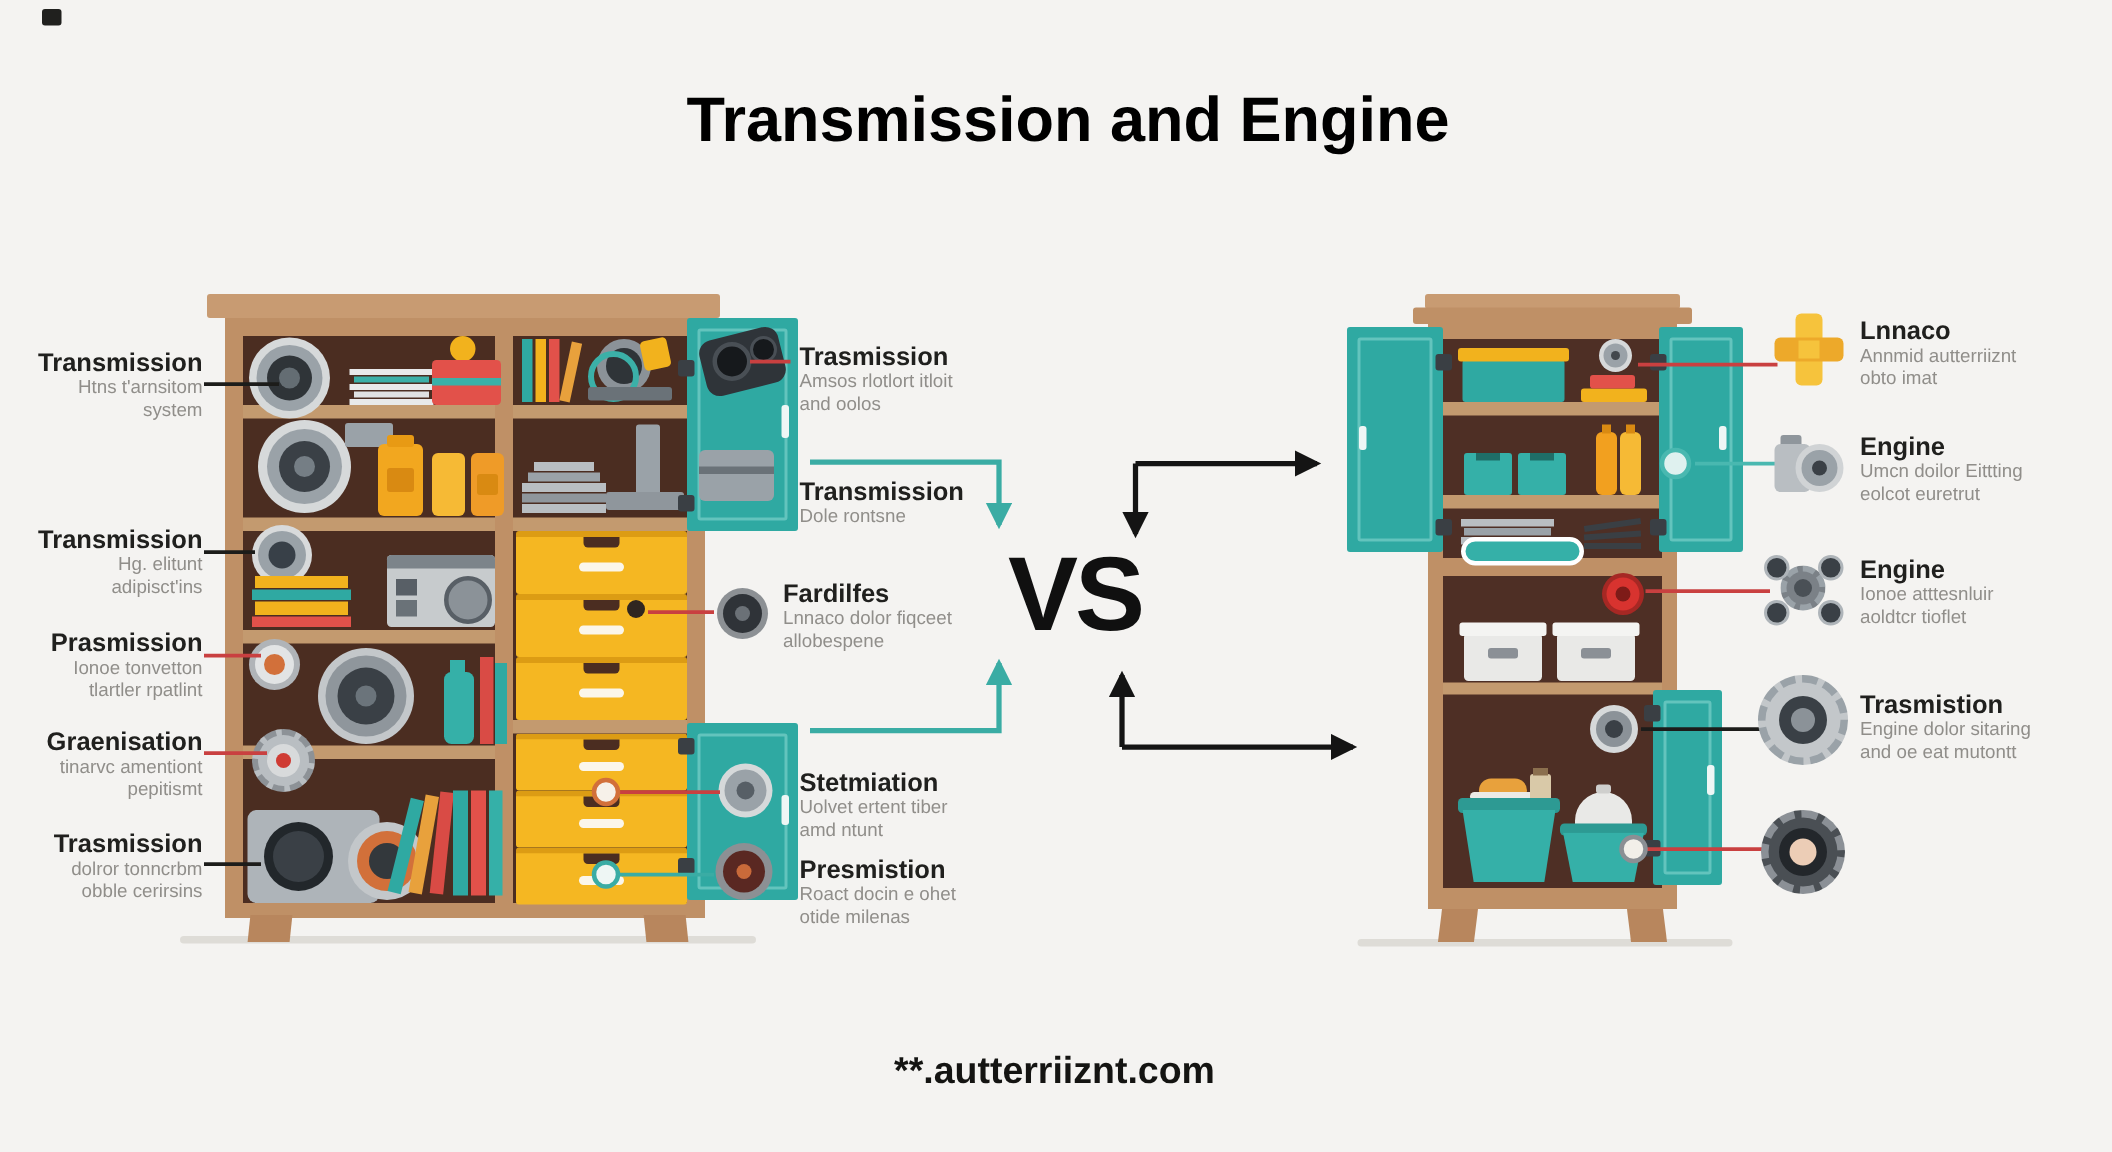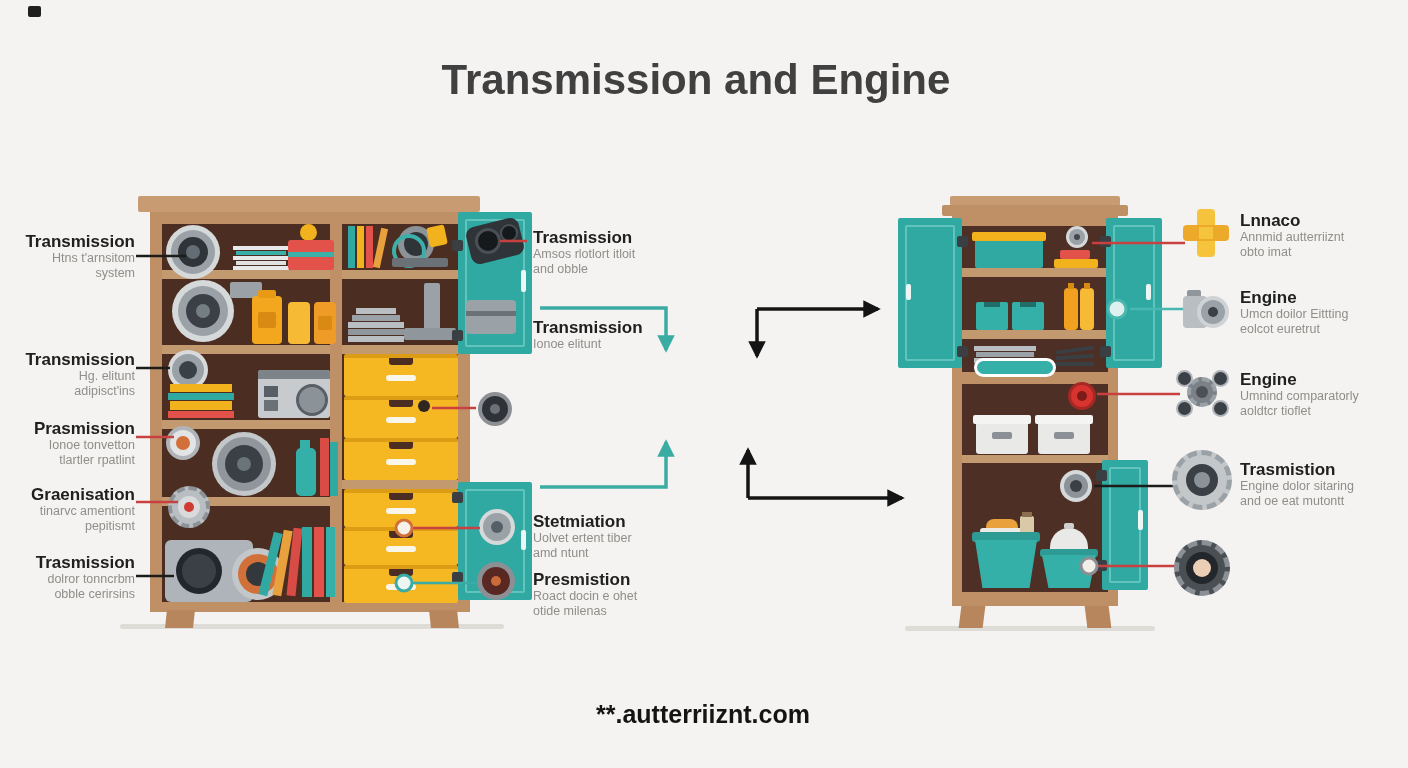--- a/index.html
+++ b/index.html
@@ -17,36 +17,37 @@
   .door::before{content:"";position:absolute;inset:7px;border:2px solid #63c4bd;border-radius:2px;}
   .drawer{position:absolute;background:#f5b722;border-top:4px solid #dc9c14;border-radius:2px;}
   .drawer::before{content:"";position:absolute;left:50%;top:0;transform:translateX(-50%);
                   width:24px;height:7px;background:#4b2d21;border-radius:0 0 3px 3px;}
   .drawer::after{content:"";position:absolute;left:50%;top:52%;transform:translate(-50%,-50%);
                  width:30px;height:6px;background:#fbf6ea;border-radius:3px;}
   .hinge{position:absolute;width:11px;height:11px;background:#3a3f44;border-radius:2px;}
   .shelfL{position:absolute;left:162px;width:168px;height:9px;background:#c39a6f;}
   .shelfR{position:absolute;left:342px;width:116px;height:9px;background:#c39a6f;}
   .shelfRC{position:absolute;left:962px;width:146px;height:9px;background:#c39a6f;}
-  .title{position:absolute;left:696px;top:56px;transform:translateX(-50%);
-         font-size:42px;font-weight:bold;color:#404040;white-space:nowrap;z-index:6;}
+  .title{position:absolute;left:712px;top:56px;transform:translateX(-50%);
+         font-size:42px;font-weight:bold;color:#000000;white-space:nowrap;z-index:6;}
   .vs{position:absolute;left:672px;top:356px;font-size:70px;font-weight:bold;color:#101010;
       letter-spacing:-2px;z-index:6;}
   .footer{position:absolute;left:703px;top:700px;transform:translateX(-50%);
           font-size:25px;font-weight:bold;color:#141412;white-space:nowrap;z-index:6;}
   svg.lines{position:absolute;left:0;top:0;z-index:5;pointer-events:none;}
 </style>
 </head>
 <body>
 
 <div class="canvas">
 
   <div class="r" style="left:28px;top:6px;width:13px;height:11px;background:#20201e;border-radius:2px"></div>
 
   <div class="title">Transmission and Engine</div>
+  <div class="vs">VS</div>
   <div class="footer">**.autterriiznt.com</div>
 
   <div class="r" style="left:120px;top:624px;width:384px;height:5px;background:#dedcd7;border-radius:3px"></div>
   <div class="r" style="left:138px;top:196px;width:342px;height:16px;background:#c89b72;border-radius:2px"></div>
   <div class="r" style="left:150px;top:212px;width:320px;height:400px;background:#bf9066"></div>
   <div class="r" style="left:162px;top:224px;width:296px;height:378px;background:#4b2d21"></div>
   <div class="r" style="left:330px;top:224px;width:12px;height:378px;background:#bf9066"></div>
   <div class="shelfL" style="top:270px"></div>
   <div class="shelfL" style="top:345px"></div>
   <div class="shelfL" style="top:420px"></div>
@@ -354,26 +355,31 @@
   </div>
   <div class="lbl ra" style="left:15px;top:553px;width:120px">
     <h3>Trasmission</h3>
     <p>dolror tonncrbm</p>
     <p>obble cerirsins</p>
   </div>
 
   <div class="lbl" style="left:533px;top:228px;width:155px">
     <h3>Trasmission</h3>
     <p>Amsos rlotlort itloit</p>
-    <p>and obble</p>
+    <p>and oolos</p>
   </div>
   <div class="lbl" style="left:533px;top:318px;width:155px">
     <h3>Transmission</h3>
-    <p>Ionoe elitunt</p>
+    <p>Dole rontsne</p>
     <p></p>
+  </div>
+  <div class="lbl" style="left:522px;top:386px;width:160px">
+    <h3>Fardilfes</h3>
+    <p>Lnnaco dolor fiqceet</p>
+    <p>allobespene</p>
   </div>
   <div class="lbl" style="left:533px;top:512px;width:155px">
     <h3>Stetmiation</h3>
     <p>Uolvet ertent tiber</p>
     <p>amd ntunt</p>
   </div>
   <div class="lbl" style="left:533px;top:570px;width:155px">
     <h3>Presmistion</h3>
     <p>Roact docin e ohet</p>
     <p>otide milenas</p>
@@ -406,21 +412,21 @@
   <div class="r" style="left:1176px;top:366px;width:52px;height:52px;z-index:6">
     <div class="c" style="left:11px;top:11px;width:30px;height:30px;border:4px dashed #9aa2a8;background:#7b8187;box-sizing:border-box"></div>
     <div class="c" style="left:20px;top:20px;width:12px;height:12px;background:#4a5056"></div>
     <div class="c" style="left:0;top:4px;width:13px;height:13px;background:#3a4046;border:2px solid #aeb4b9"></div>
     <div class="c" style="left:36px;top:4px;width:13px;height:13px;background:#3a4046;border:2px solid #aeb4b9"></div>
     <div class="c" style="left:0;top:34px;width:13px;height:13px;background:#3a4046;border:2px solid #aeb4b9"></div>
     <div class="c" style="left:36px;top:34px;width:13px;height:13px;background:#3a4046;border:2px solid #aeb4b9"></div>
   </div>
   <div class="lbl" style="left:1240px;top:370px;width:150px">
     <h3>Engine</h3>
-    <p>Umnind comparatorly</p>
+    <p>Ionoe atttesnluir</p>
     <p>aoldtcr tioflet</p>
   </div>
 
   <div class="part" style="left:1172px;top:450px;width:60px;height:60px;z-index:6">
     <div style="inset:0;border:5px dashed #9aa2a8;background:#c3c7ca;box-sizing:border-box"></div>
     <div style="inset:14px;background:#3a4046"></div>
     <div style="inset:22px;background:#8b9298"></div>
   </div>
   <div class="lbl" style="left:1240px;top:460px;width:150px">
     <h3>Trasmistion</h3>

